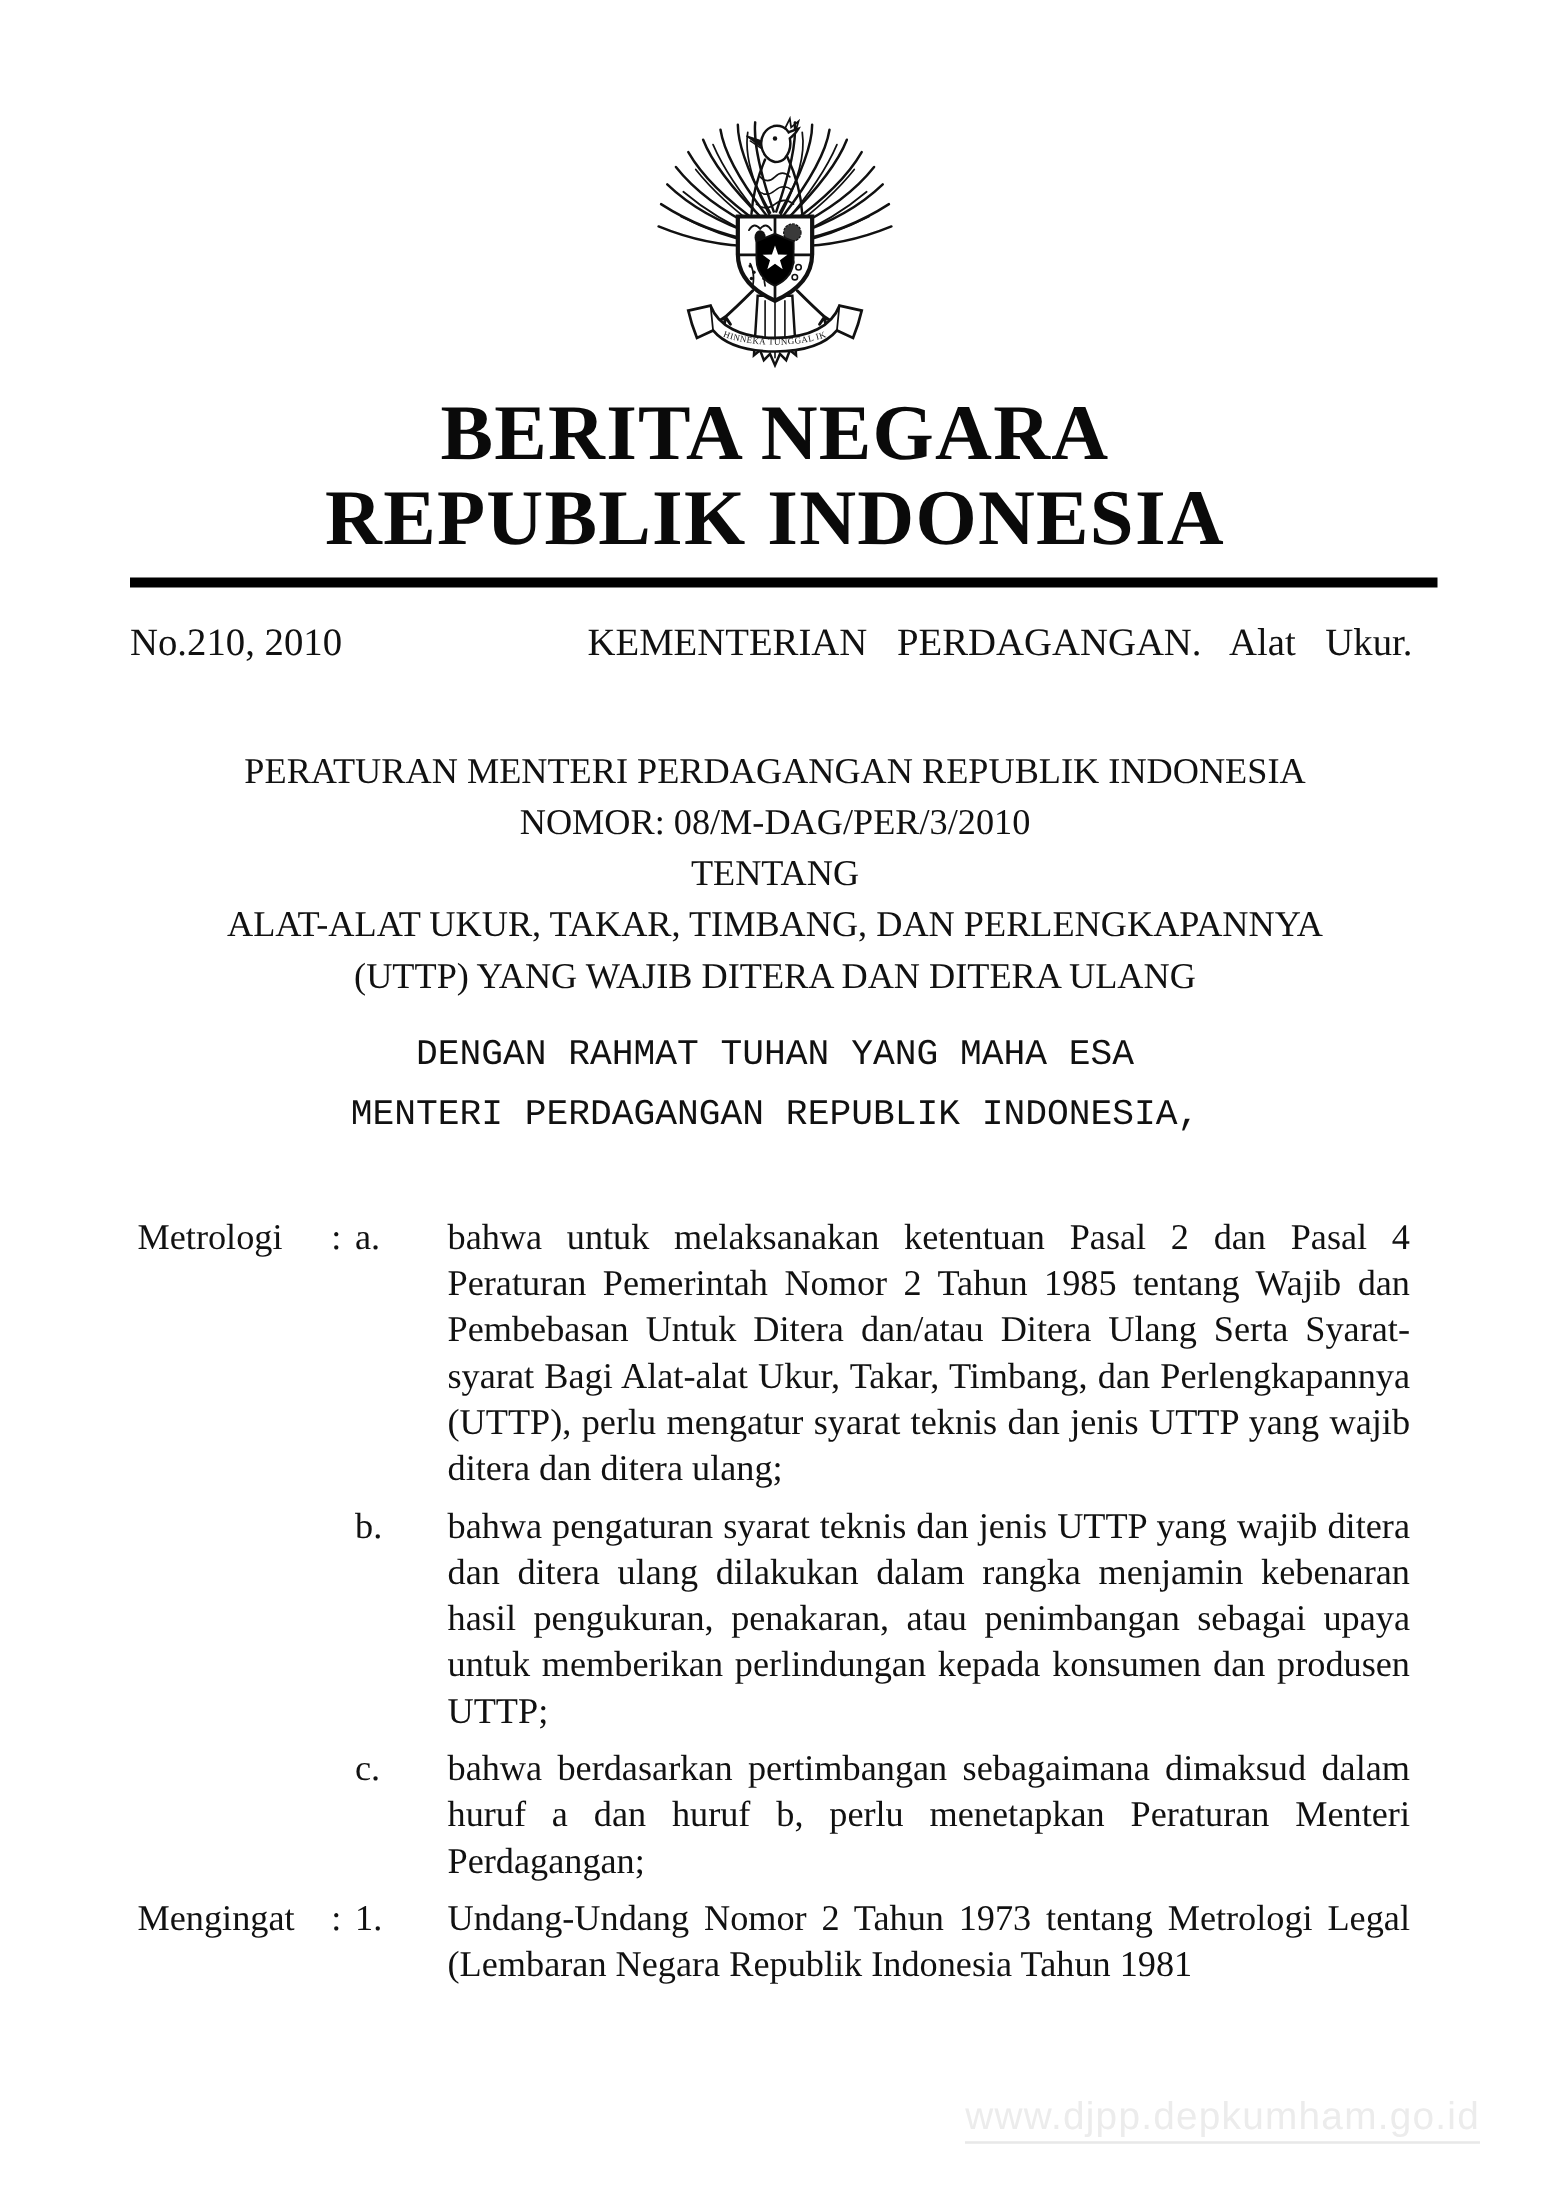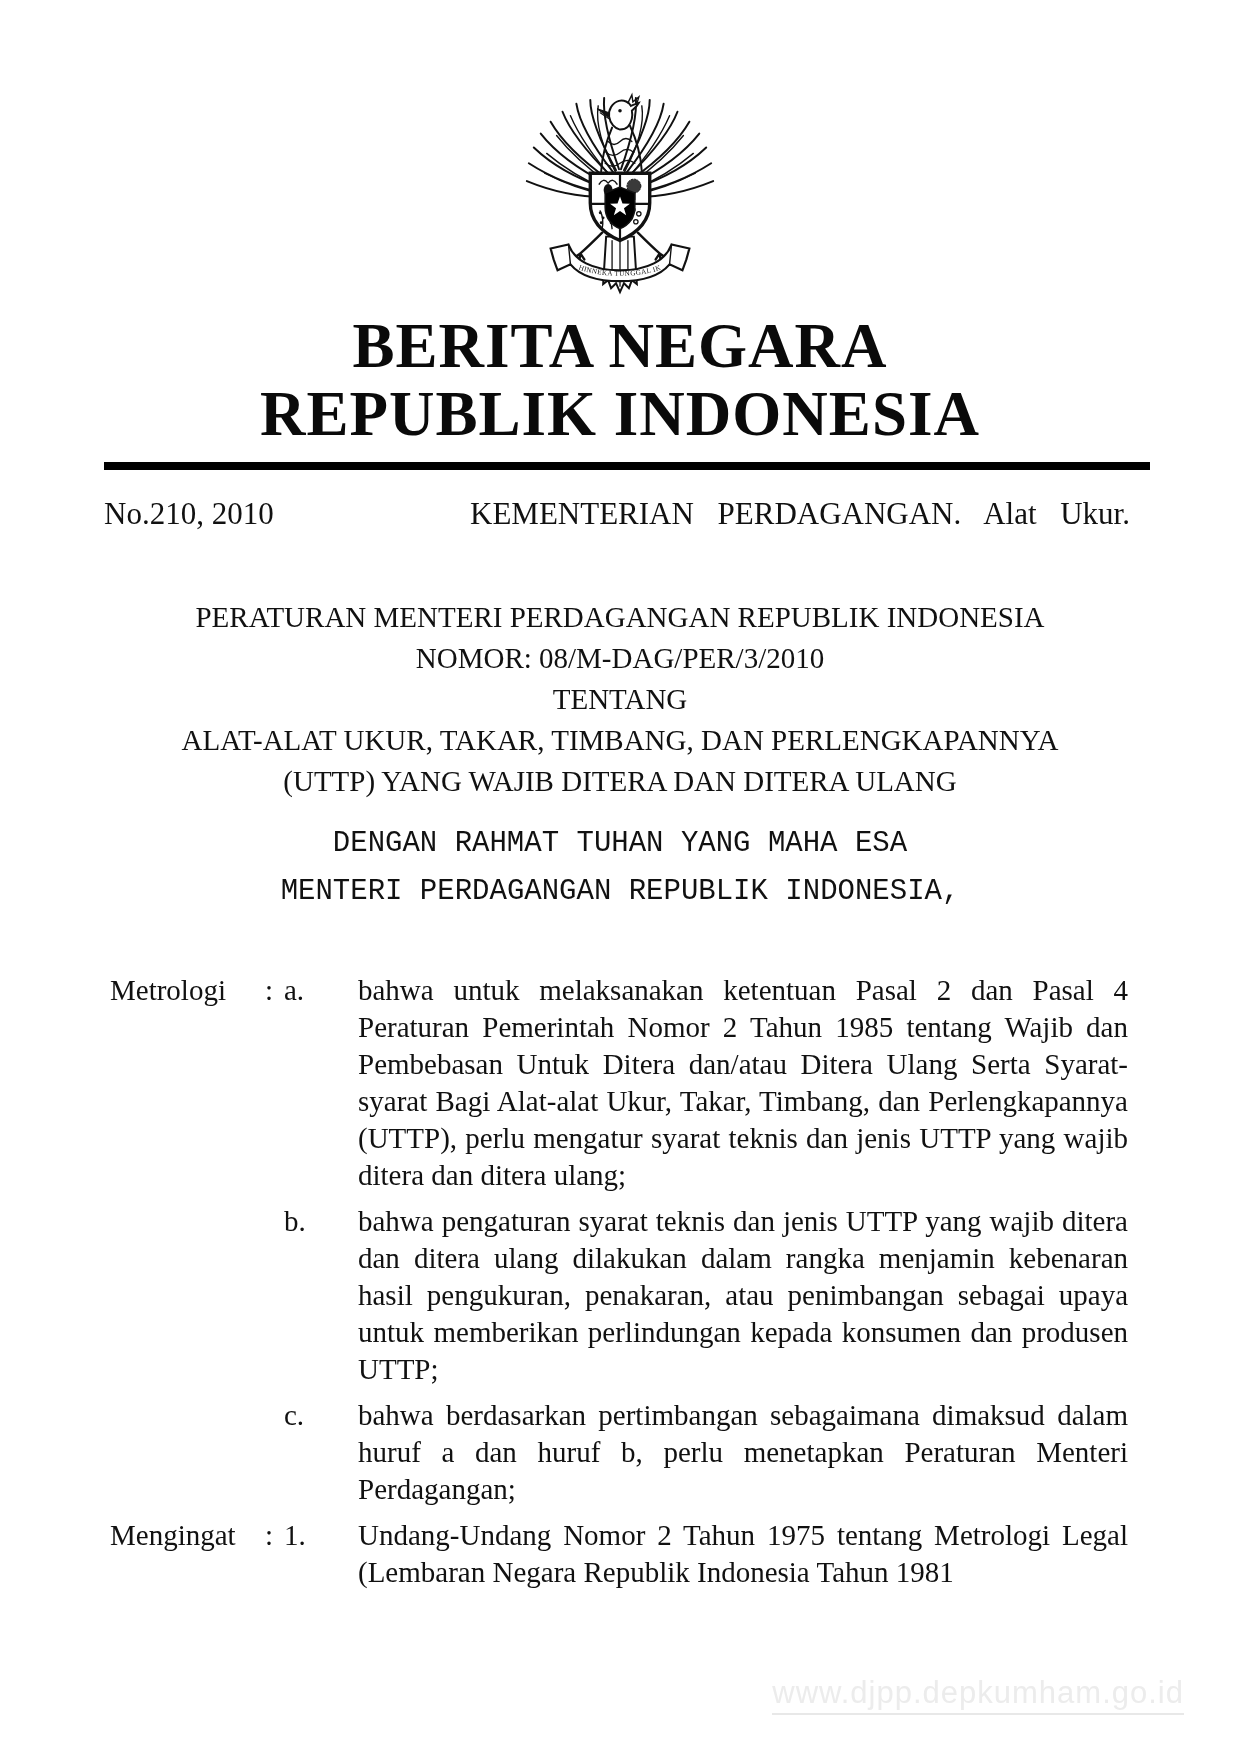--- a/index.html
+++ b/index.html
@@ -207,21 +207,21 @@
         </div>
       </div>
     </div>
 
     <div class="sec-row">
       <div class="sec-label">Mengingat</div>
       <div class="sec-colon">:</div>
       <div class="sec-items">
         <div class="item">
           <div class="marker">1.</div>
-          <div class="itext">Undang-Undang Nomor 2 Tahun 1975 tentang Metrologi Legal (Lembaran Negara Republik Indonesia Tahun 1981</div>
+          <div class="itext">Undang-Undang Nomor 2 Tahun 1973 tentang Metrologi Legal (Lembaran Negara Republik Indonesia Tahun 1981</div>
         </div>
       </div>
     </div>
 
   </div>
 
   <div class="watermark">www.djpp.depkumham.go.id</div>
 
 </div>
 

